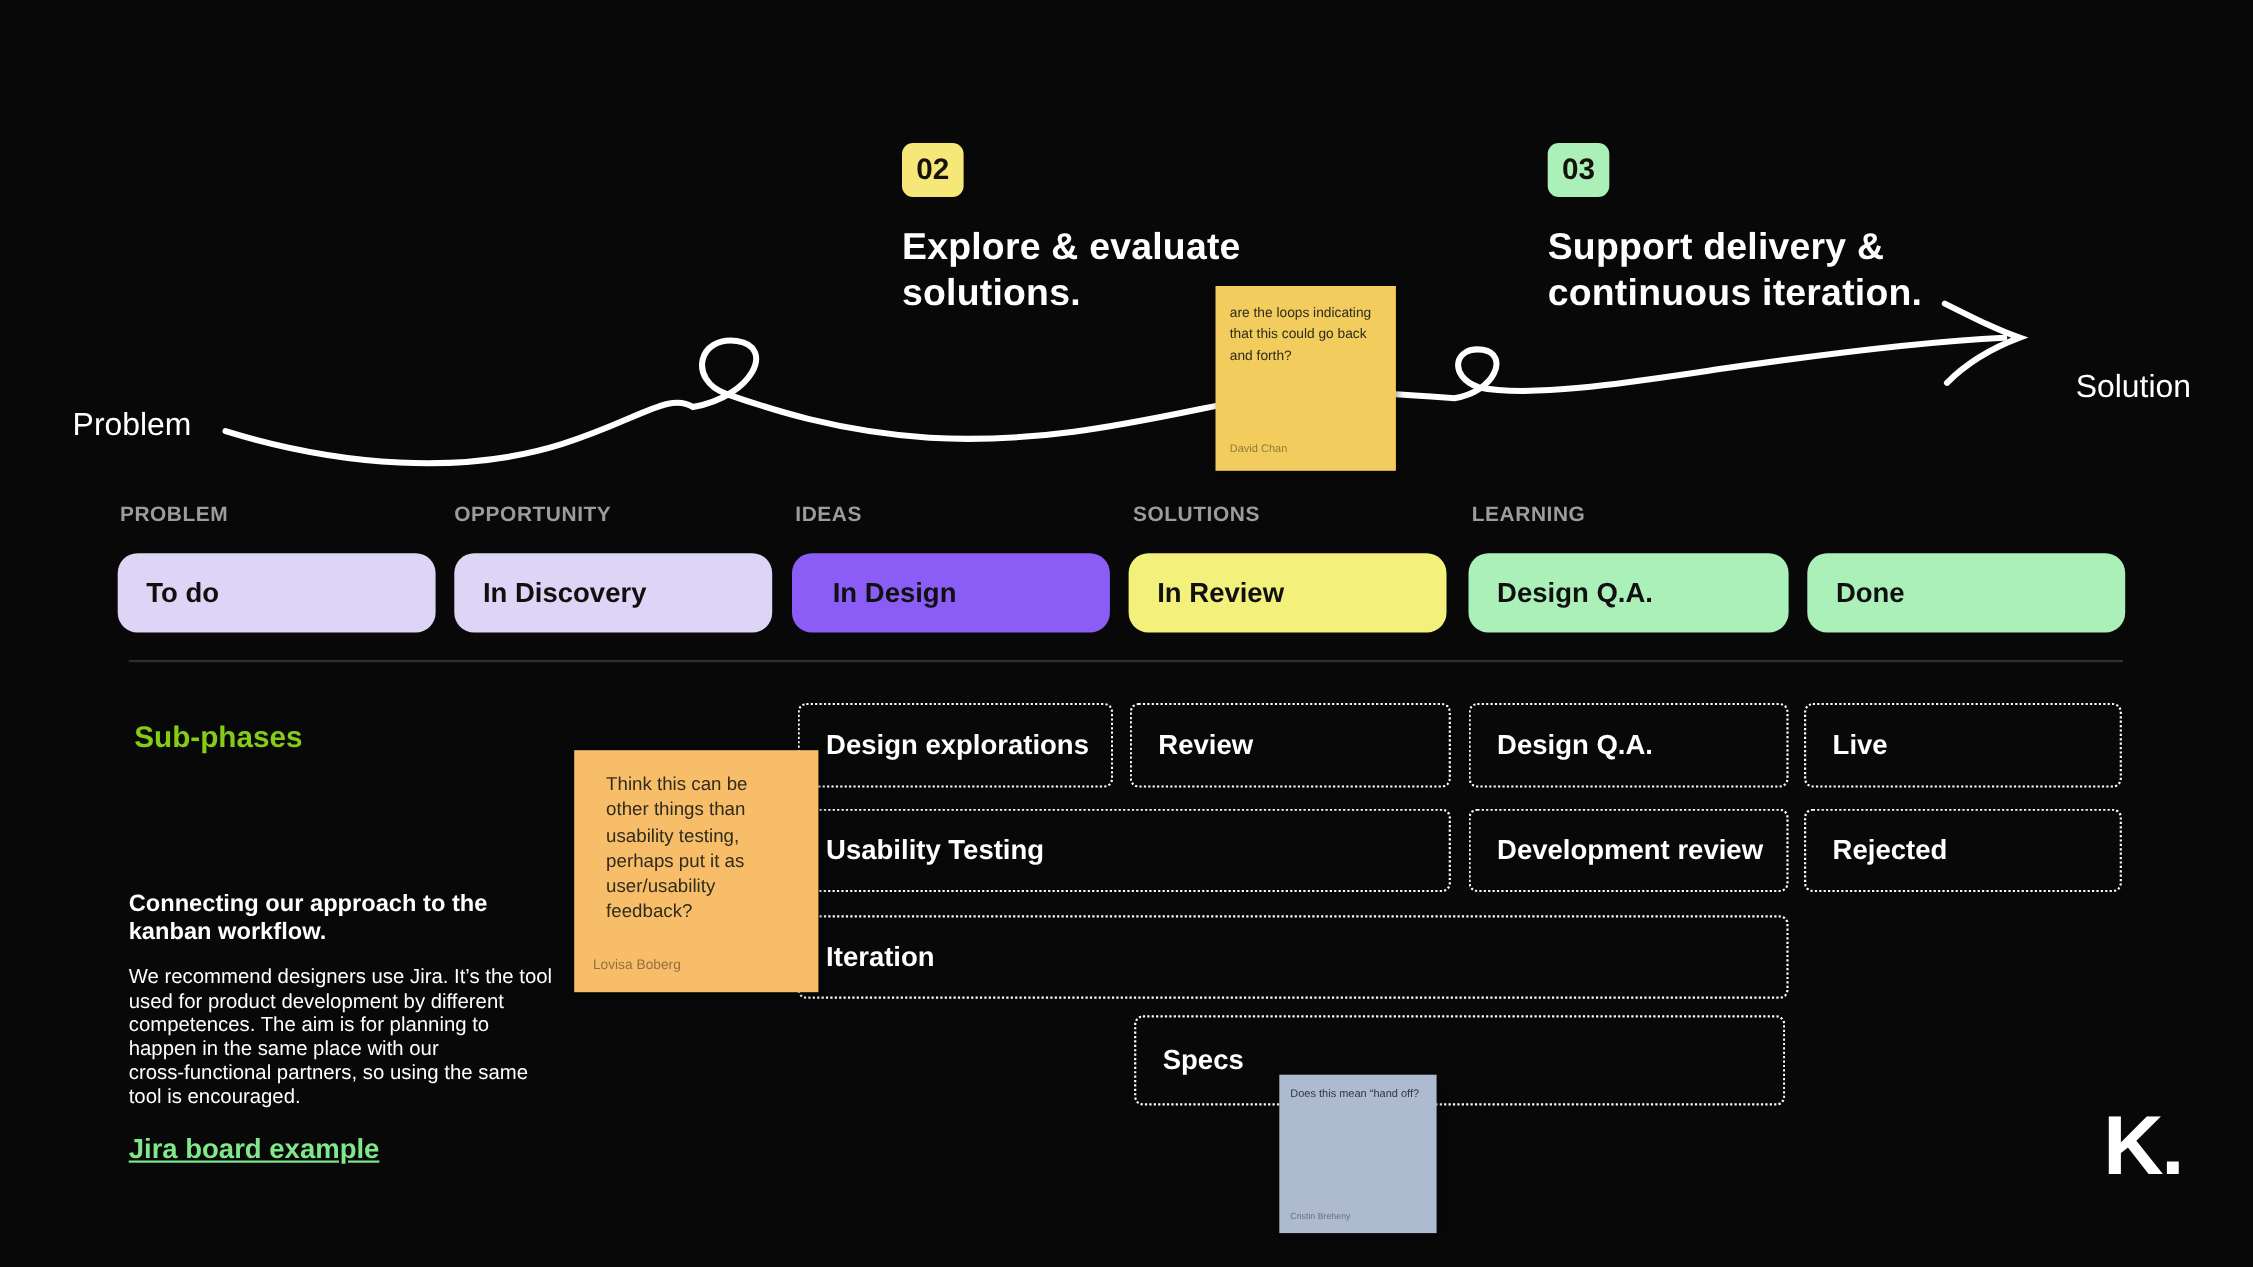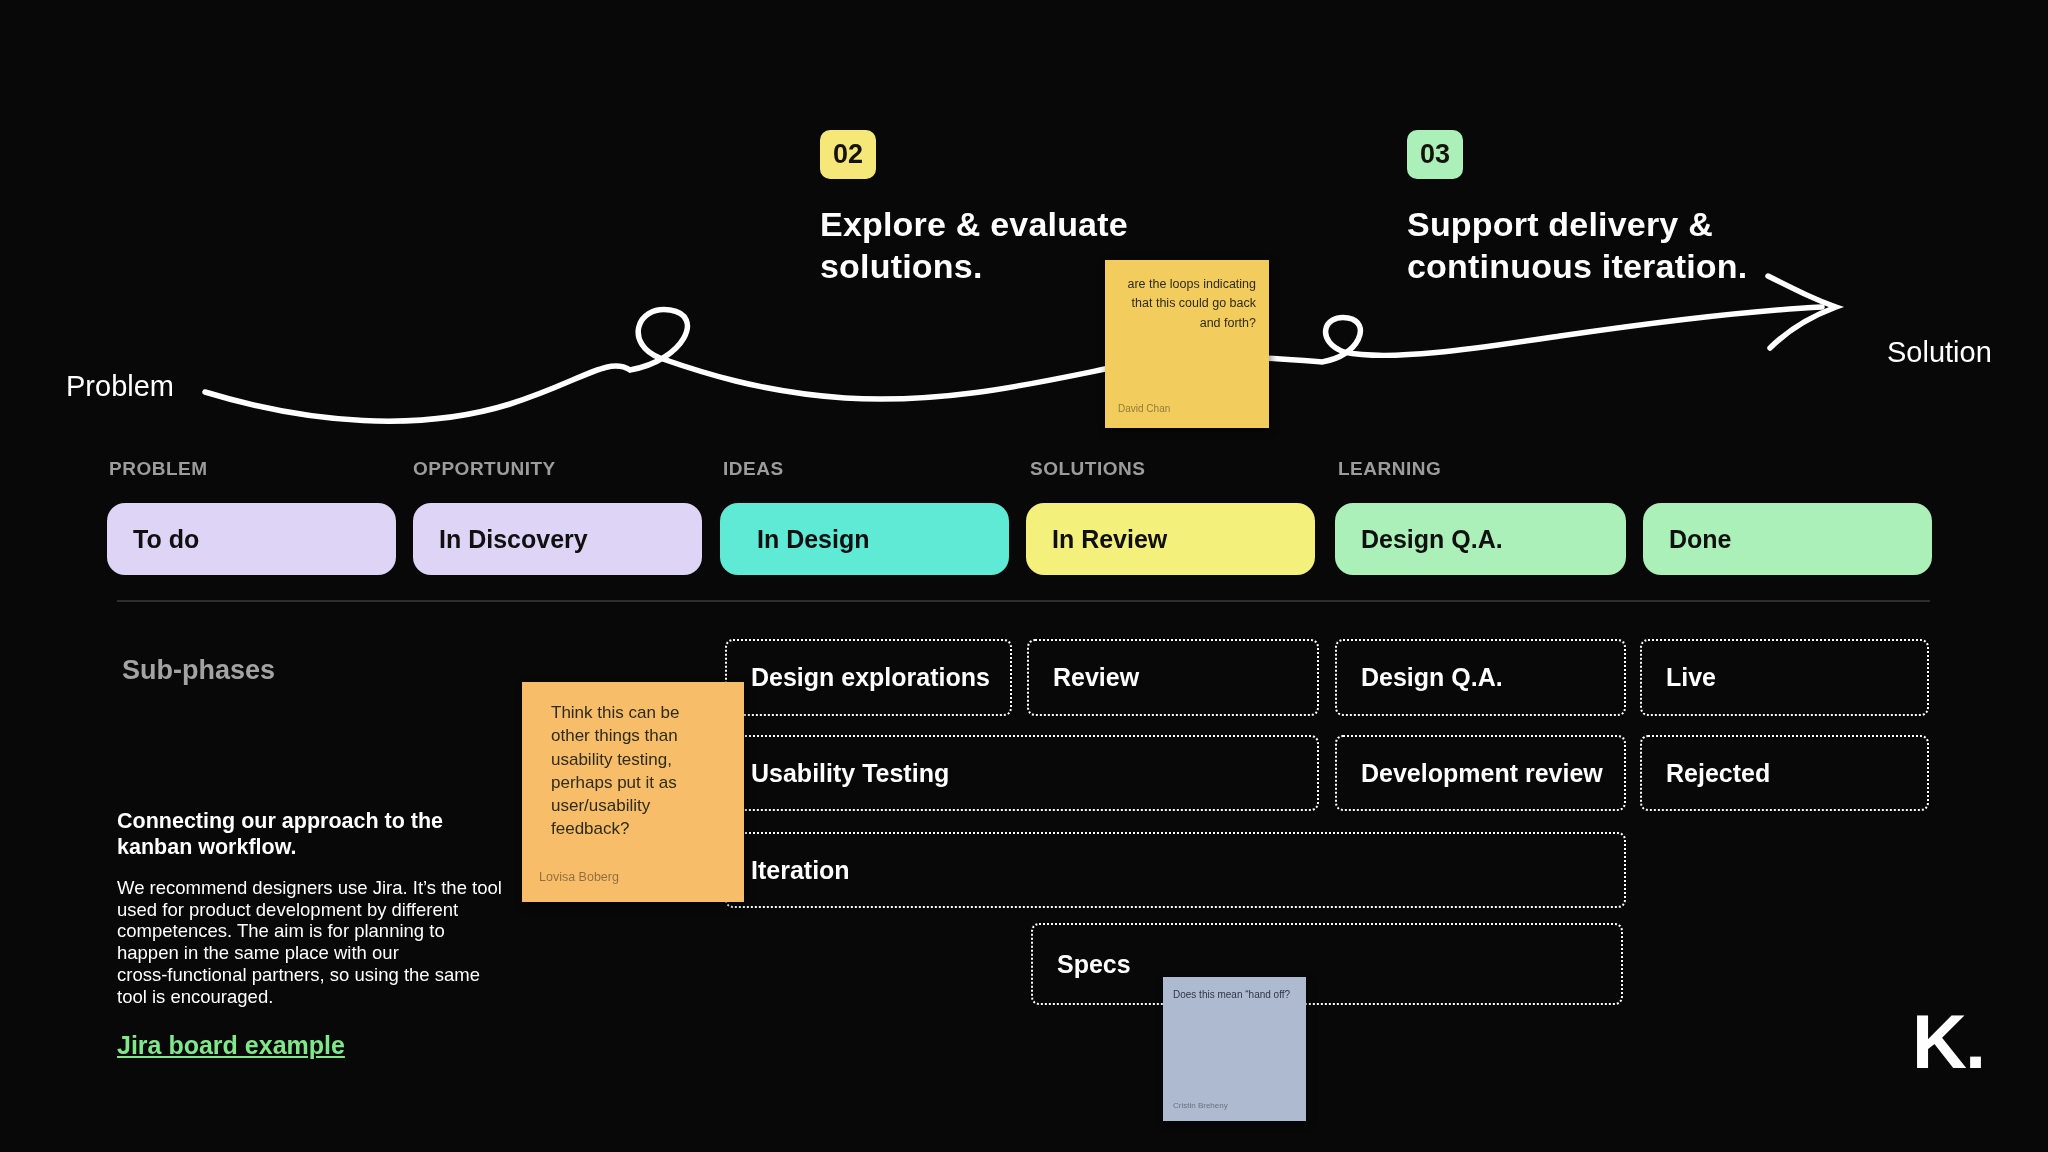--- a/index.html
+++ b/index.html
@@ -18,21 +18,21 @@
   .label-problem{left:66px;top:370px;}
   .label-solution{left:1887px;top:336px;}
 
   
   #squiggle{position:absolute;left:0;top:0;z-index:1;}
 
   
   .sticky{position:absolute;z-index:5;color:#2f2b1d;box-shadow:2px 3px 8px rgba(0,0,0,.45);}
   .sticky .txt{white-space:pre-wrap;}
   .sticky .author{position:absolute;color:rgba(0,0,0,.42);}
-  .note-yellow{left:1105px;top:260px;width:164px;height:168px;padding:15px 13px;font-size:12.5px;line-height:1.55;text-align:right;}
+  .note-yellow{left:1105px;top:260px;width:164px;height:168px;padding:15px 13px;font-size:12.5px;line-height:1.55;}
   .note-yellow .author{left:13px;bottom:12px;font-size:10px;}
   .note-orange{left:522px;top:682px;width:222px;height:220px;padding:19px 29px;font-size:17px;line-height:1.37;}
   .note-orange .author{left:17px;bottom:16px;font-size:12.5px;}
   .note-blue{left:1163px;top:977px;width:143px;height:144px;padding:11px 10px;font-size:10px;line-height:1.4;color:#2e3747;}
   .note-blue .author{left:10px;bottom:10px;font-size:8px;}
   .sticky,.note-yellow,.note-orange,.note-blue{box-sizing:border-box;}
 
   
   .col-header{position:absolute;top:458px;font-size:19px;font-weight:700;color:#9c9c9c;letter-spacing:.5px;}
   .ch-0{left:109px}.ch-1{left:413px}.ch-2{left:723px}.ch-3{left:1030px}.ch-4{left:1338px}
@@ -40,21 +40,21 @@
   
   .pill{position:absolute;top:503px;height:72px;border-radius:18px;color:#101010;font-size:25px;font-weight:700;
     display:flex;align-items:center;padding-left:26px;box-sizing:border-box;}
   .pill-0{left:107px;width:289px}.pill-1{left:413px;width:289px}.pill-2{left:720px;width:289px}
   .pill-3{left:1026px;width:289px}.pill-4{left:1335px;width:291px}.pill-5{left:1643px;width:289px}
 
   
   .divider{position:absolute;left:117px;top:600px;width:1813px;height:2px;background:#2e2e2e;}
 
   
-  .subphases-label{position:absolute;left:122px;top:655px;font-size:27px;font-weight:700;color:#a3a3a3;}
+  .subphases-label{position:absolute;left:122px;top:655px;font-size:27px;font-weight:700;color:#84cc16;}
   .dotted-box{position:absolute;border:2px dotted #fff;border-radius:8px;box-sizing:border-box;
     display:flex;align-items:center;padding-left:24px;font-size:25px;font-weight:700;color:#fff;z-index:2;}
   .box-design-explorations{left:725px;top:639px;width:287px;height:77px}
   .box-review{left:1027px;top:639px;width:292px;height:77px}
   .box-design-qa{left:1335px;top:639px;width:291px;height:77px}
   .box-live{left:1640px;top:639px;width:289px;height:77px}
   .box-usability{left:725px;top:735px;width:594px;height:76px}
   .box-dev-review{left:1335px;top:735px;width:291px;height:76px}
   .box-rejected{left:1640px;top:735px;width:289px;height:76px}
   .box-iteration{left:725px;top:832px;width:901px;height:76px}
@@ -109,21 +109,21 @@
   <div class="flow-label label-solution">Solution</div>
 
   <div class="col-header ch-0">PROBLEM</div>
   <div class="col-header ch-1">OPPORTUNITY</div>
   <div class="col-header ch-2">IDEAS</div>
   <div class="col-header ch-3">SOLUTIONS</div>
   <div class="col-header ch-4">LEARNING</div>
 
   <div class="pill pill-0" style="background-color: rgb(221, 212, 246);">To do</div>
   <div class="pill pill-1" style="background-color: rgb(221, 212, 246);">In Discovery</div>
-  <div class="pill pill-2" style="background-color: #5eead4; padding-left: 37px;">In Design</div>
+  <div class="pill pill-2" style="background-color: #8b5cf6; padding-left: 37px;">In Design</div>
   <div class="pill pill-3" style="background-color: rgb(244, 240, 124);">In Review</div>
   <div class="pill pill-4" style="background-color: rgb(171, 240, 184);">Design Q.A.</div>
   <div class="pill pill-5" style="background-color: rgb(171, 240, 184);">Done</div>
 
   <div class="divider"></div>
 
   <div class="subphases-label">Sub-phases</div>
 
   <div class="dotted-box box-design-explorations">Design explorations</div>
   <div class="dotted-box box-review">Review</div>

